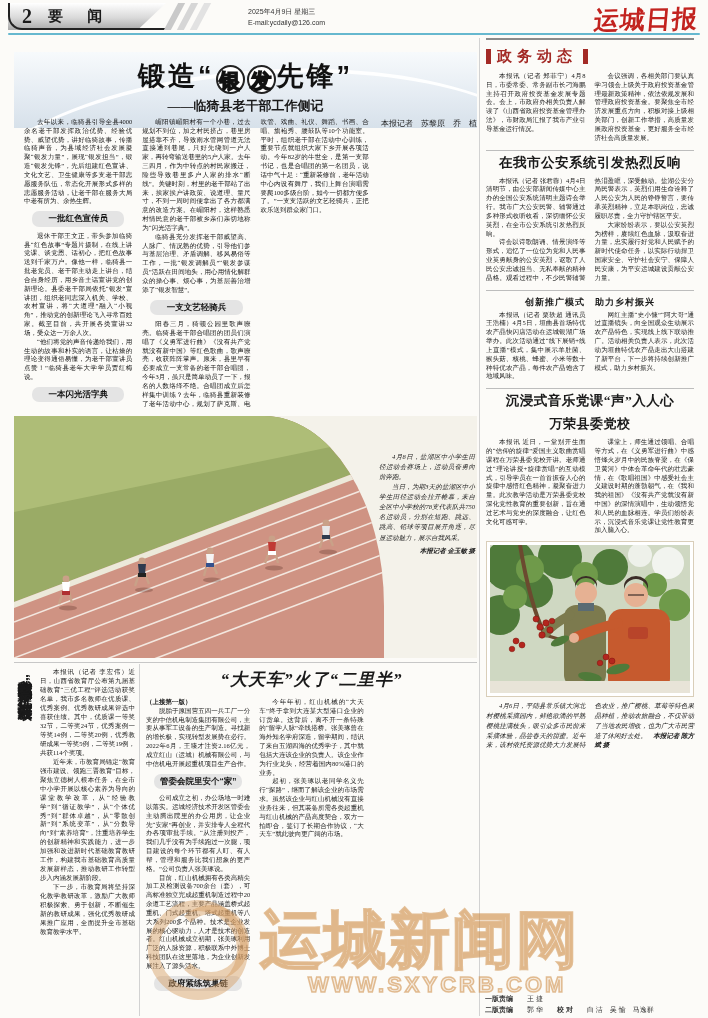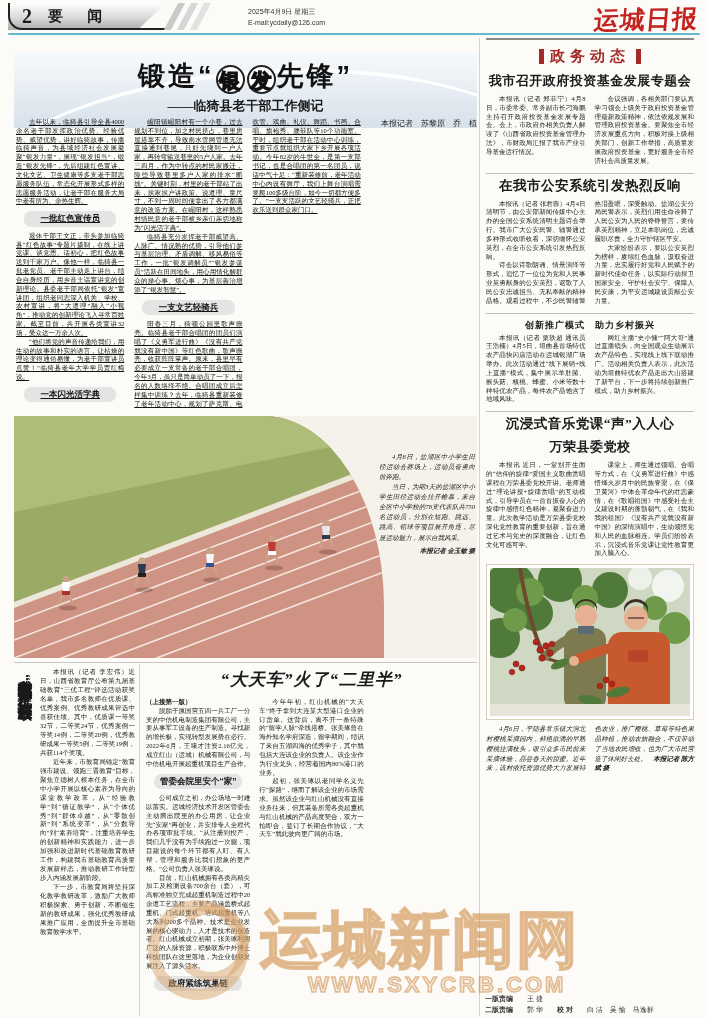--- a/index.html
+++ b/index.html
@@ -37,23 +37,23 @@
     border-top:4px solid rgba(255,255,255,.95);}
   .lead-banner::before{ left:-60px; top:18px; transform:rotate(-4deg);}
   .lead-banner::after{ left:-120px; top:-180px; border-top:26px solid rgba(190,208,224,.55); transform:rotate(3deg);}
   .lead-title { position:relative; text-align:center; margin-top:6px; font-weight:900; font-size:27px;
     letter-spacing:3px; font-family:"Liberation Sans","DejaVu Sans",sans-serif; color:#111; z-index:2;}
   .hl-char { display:inline-block; width:29px; height:29px; line-height:27px; text-align:center;
     border:2.5px solid #222; border-radius:50%; background:#fff; font-size:21px; letter-spacing:0;
     color:#fff; -webkit-text-stroke:1.3px #111; text-shadow:0 0 1px #111; vertical-align:-3px; margin:0 1px;}
   .lead-sub { position:relative; text-align:center; font-size:13px; font-weight:bold; margin-top:3px; z-index:2;}
   .lead-by { position:relative; text-align:right; font-size:8px; margin-top:3px; color:#222; z-index:2;}
-  .lead-cols { position:absolute; left:16px; top:118px; width:463px; height:294px; overflow:hidden;
+  .lead-cols { position:absolute; left:24px; top:118px; width:463px; height:294px; overflow:hidden;
     column-count:4; column-gap:10px; column-fill:auto;
-    font-size:6.5px; line-height:1.36; text-align:justify; color:#141414;text-decoration:underline;}
+    font-size:6.5px; line-height:1.36; text-align:justify; color:#141414;}
   .lead-cols p, .tc-cols p { text-indent:2em; margin:0; }
   .subhead { display:block; break-inside:avoid; text-align:center; font-weight:bold; font-size:8.5px;
     background:#e4e4e4; border-radius:7px; padding:2px 0; margin:5px 8px; text-indent:0 !important;
     font-family:"Liberation Sans",sans-serif;}
   
   .track-wrap { position:absolute; left:14px; top:416px; width:463px; height:242px; background:#f4f2ea;}
   .track-img { position:absolute; left:0; top:0; width:370px; height:242px; overflow:hidden;
     border-top-right-radius:120px 190px;}
   .track-cap { position:absolute; right:2px; top:36px; width:96px; font-size:6.5px; line-height:1.55;
     font-style:italic; text-align:justify; color:#222;}
@@ -70,21 +70,21 @@
   .tianche { position:absolute; left:139px; top:664px; width:338px; height:352px;
     border-left:1px solid #d2d2d2; padding-left:6px; overflow:hidden;}
   .tc-title { text-align:center; font-size:17px; font-weight:900; font-style:italic; margin:4px 0 7px;
     font-family:"Liberation Serif",serif; letter-spacing:1px;}
   .tc-cols { column-count:3; column-gap:9px; column-fill:auto; height:312px; overflow:hidden;
     font-size:6.5px; line-height:1.36; text-align:justify;}
   .tc-cont { text-indent:0 !important; font-weight:bold;}
   
   .rcol { position:absolute; left:479px; top:38px; width:216px; height:978px;
     border-left:1px solid #d2d2d2; padding:0 1px 0 6px; overflow:hidden;}
-  .zw-head { border-top:2px solid #8a8a8a; padding-top:7px; text-align:center;}
+  .zw-head { border-top:2px solid #8a8a8a; padding-top:7px; }
   .zw-title { display:inline-flex; align-items:center; gap:6px; color:#a32a26; font-weight:900;
     font-size:15px; letter-spacing:5px; font-family:"Liberation Sans",sans-serif;}
   .zw-bar { display:inline-block; width:5px; height:15px; background:#a32a26;}
   .r-art { margin-top:4px;}
   .r-rule { border-top:1px solid #bdbdbd; margin:7px 0 5px;}
   .r-title { text-align:center; font-weight:900; font-size:13px; letter-spacing:0.5px; margin:4px 0 5px;
     font-family:"Liberation Serif",serif;}
   .r-title2 { font-size:13.5px;}
   .r-kicker { text-align:center; font-weight:bold; font-size:9px; margin:2px 0 2px; letter-spacing:1px;}
   .r-body { column-count:2; column-gap:9px; font-size:6.5px; line-height:1.36; text-align:justify;}
@@ -245,21 +245,20 @@
   <div class="rcol">
     <div class="zw-head">
       <span class="zw-title">
         <span class="zw-bar"></span>
         <span>政务动态</span>
         <span class="zw-bar"></span>
       </span>
     </div>
 
     <div class="r-art">
-      <div class="r-title">我市召开政府投资基金发展专题会</div>
       <div class="r-body">
         <p>本报讯（记者 郑菲宁）4月8日，市委常委、常务副市长刁海鹏主持召开政府投资基金发展专题会。会上，市政府办相关负责人解读了《山西省政府投资基金管理办法》，市财政局汇报了我市产业引导基金运行情况。</p>
         <p>会议强调，各相关部门要认真学习领会上级关于政府投资基金管理最新政策精神，依法依规发展和管理政府投资基金。要聚焦全市经济发展重点方向，积极对接上级相关部门，创新工作举措，高质量发展政府投资基金，更好服务全市经济社会高质量发展。</p>
       </div>
     </div>
 
     <div class="r-rule"></div>
 
     <div class="r-art">
       <div class="r-title r-title2" style="margin-top:-2px">在我市公安系统引发热烈反响</div>

